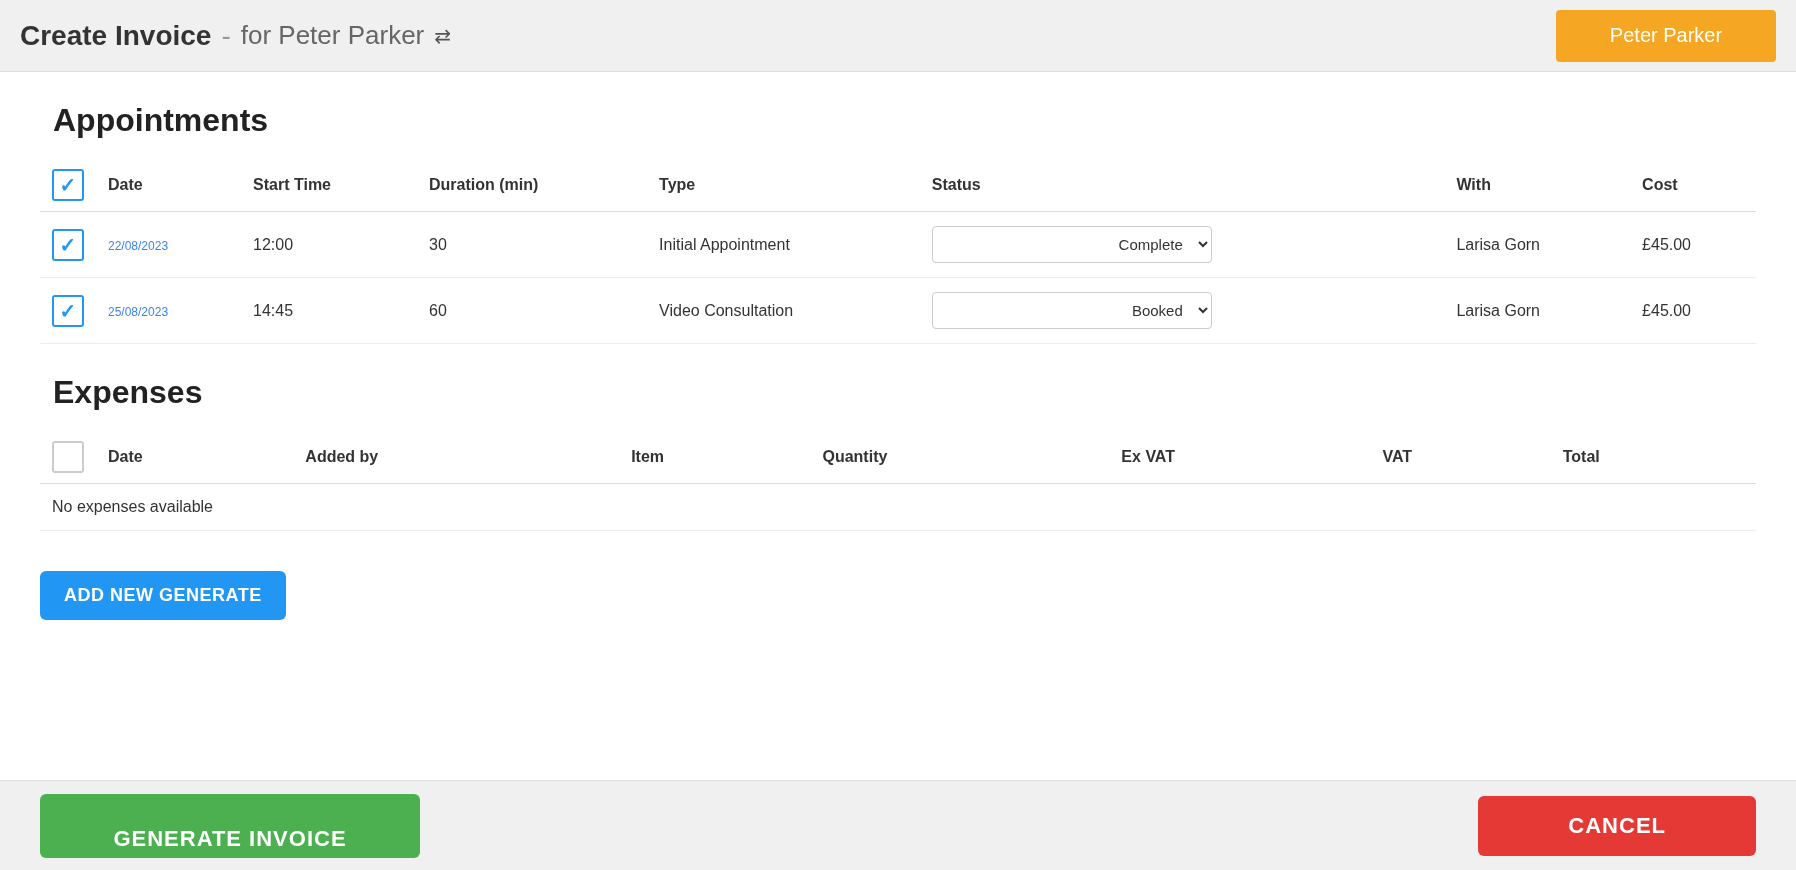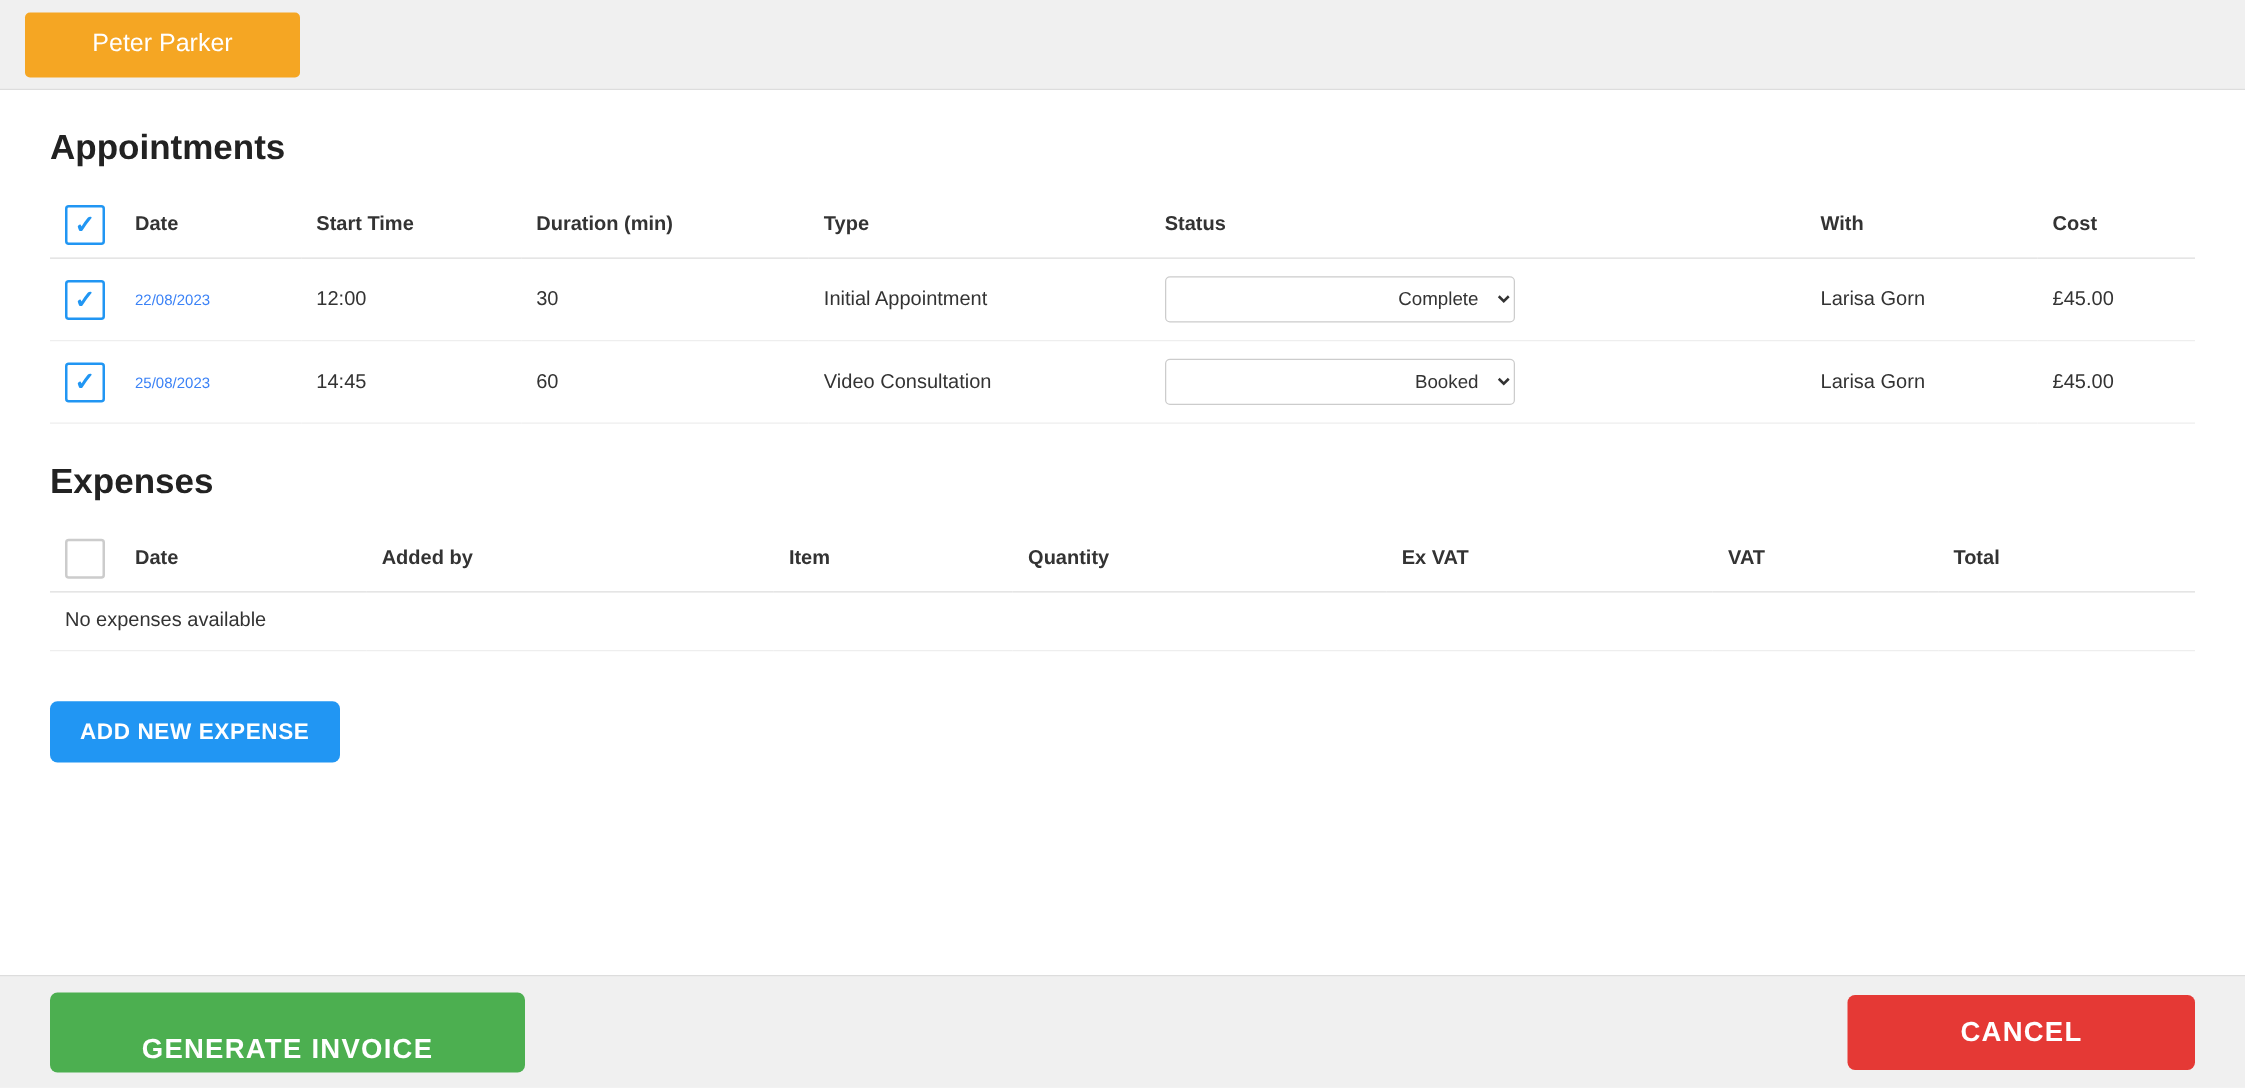--- a/index.html
+++ b/index.html
@@ -62,24 +62,25 @@
     .main-content {
       background: white;
       margin: 0;
       padding: 30px 40px;
       flex: 1;
       overflow-y: auto;
     }
 
     
     .section-title {
-      font-size: 28px;
+      font-size: 32px;
       font-weight: bold;
       color: #222;
       margin-bottom: 20px;
+      margin-left: 13px;
     }
 
     
     .data-table {
       width: 100%;
       border-collapse: collapse;
       margin-bottom: 30px;
     }
     .data-table th {
       font-size: 16px;
@@ -194,20 +195,26 @@
       cursor: pointer;
       letter-spacing: 1px;
       height: 60px;
       min-width: 240px;
     }
   </style>
 </head>
 <body>
 
 <div class="header">
+  <div class="header-title">
+    <span style="font-weight:bold;">Create Invoice</span>
+    <span class="dash">-</span>
+    <span class="for-text">for Peter Parker</span>
+    <span class="swap-icon">⇄</span>
+  </div>
   <button class="header-btn">Peter Parker</button>
 </div>
 
 <div class="main-content">
 
   <div>
     <h2 class="section-title">Appointments</h2>
     <table class="data-table">
       <thead>
         <tr>
@@ -274,21 +281,21 @@
           <th>VAT</th>
           <th>Total</th>
         </tr>
       </thead>
       <tbody>
         <tr>
           <td colspan="8" class="empty-message">No expenses available</td>
         </tr>
       </tbody>
     </table>
-    <button class="add-expense-btn">ADD NEW EXPENSE</button>
+    <button class="add-expense-btn">ADD NEW GENERATE</button>
   </div>
 
 </div>
 
 <div class="footer">
   <button class="generate-btn">GENERATE INVOICE</button>
   <button class="cancel-btn">CANCEL</button>
 </div>
 
 </body></html>

